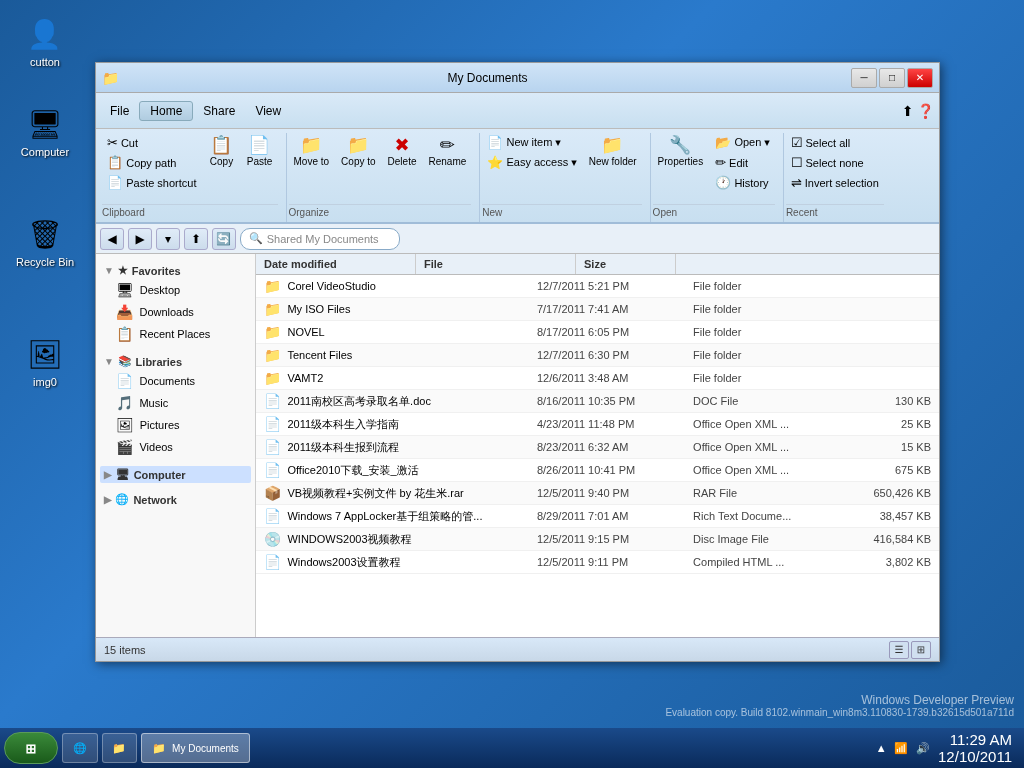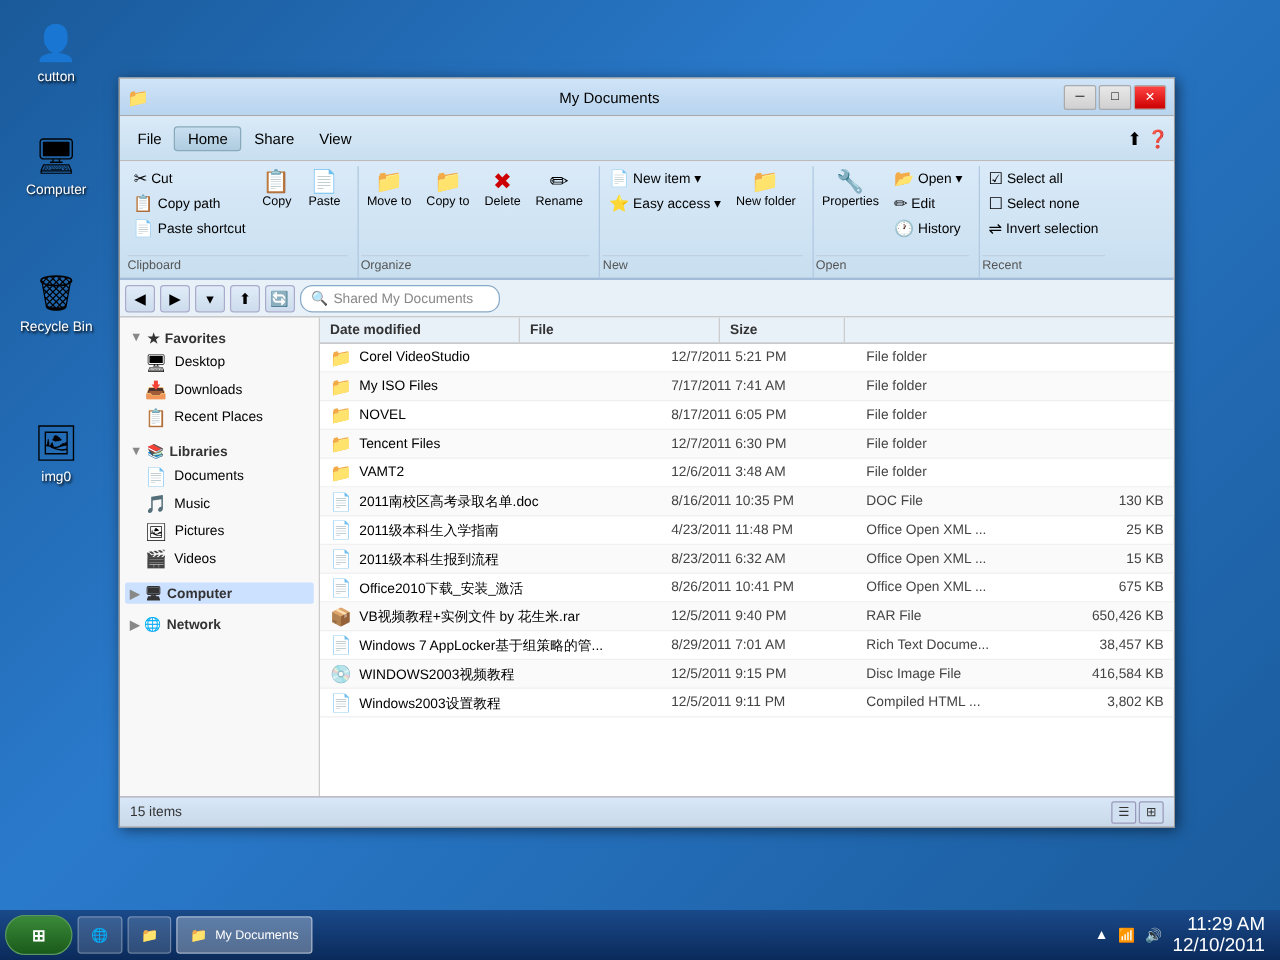--- a/index.html
+++ b/index.html
@@ -805,20 +805,22 @@
     <div class="status-bar">
       <span>15 items</span>
       <div class="view-btns">
         <div class="view-btn">☰</div>
         <div class="view-btn">⊞</div>
       </div>
     </div>
   </div>
 
   <div class="watermark">
+    <div>Windows Developer Preview</div>
+    <div style="font-size:10px;">Evaluation copy. Build 8102.winmain_win8m3.110830-1739.b32615d501a711d</div>
   </div>
 
   <div class="taskbar">
     <div class="start-btn">
       <span>⊞</span>
     </div>
     <div class="taskbar-item">
       <span>🌐</span>
     </div>
     <div class="taskbar-item">

